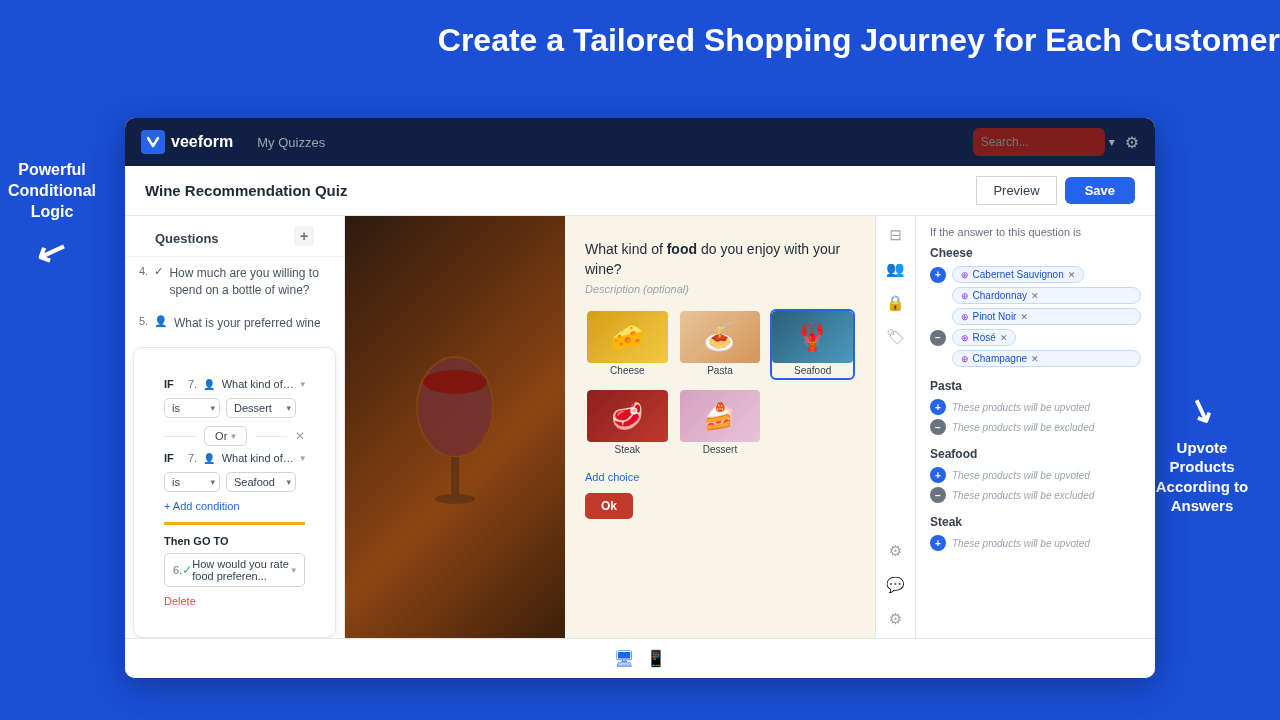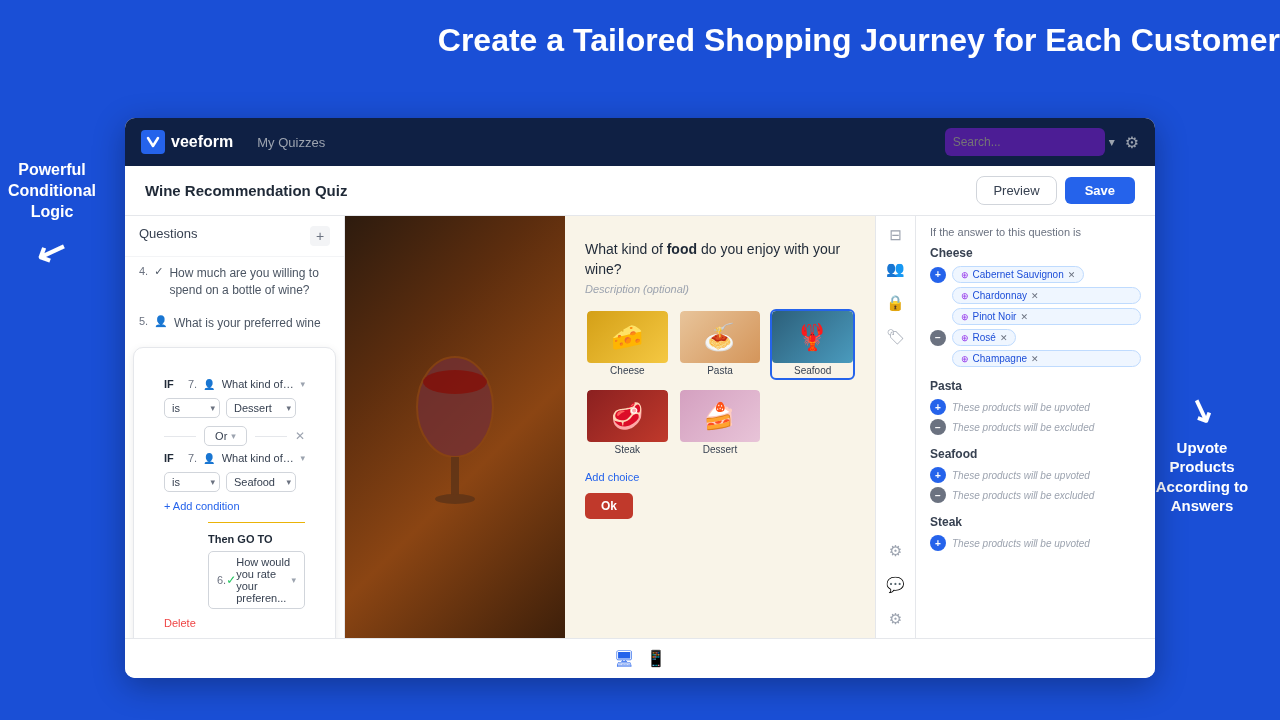--- a/index.html
+++ b/index.html
@@ -100,26 +100,26 @@
       color: white;
       font-size: 12px;
       font-weight: 900;
     }
     .navbar-link {
       color: #9ca3af;
       font-size: 13px;
       margin-right: auto;
     }
     .navbar-search {
-      background: #4c1d95;
+      background: #7f1d1d;
       border: none;
       border-radius: 6px;
       color: #9ca3af;
       height: 28px;
-      width: 160px;
+      width: 132px;
       padding: 0 8px;
       font-size: 12px;
     }
     .navbar-gear {
       color: #9ca3af;
       margin-left: 10px;
       font-size: 16px;
       cursor: pointer;
     }
 
@@ -135,21 +135,21 @@
     }
     .quiz-title {
       font-size: 15px;
       font-weight: 600;
       color: #1f2937;
       flex: 1;
     }
     .btn-preview {
       background: white;
       border: 1.5px solid #d1d5db;
-      border-radius: 8px;
+      border-radius: 0;
       padding: 6px 16px;
       font-size: 13px;
       font-weight: 500;
       color: #374151;
       cursor: pointer;
       margin-right: 8px;
     }
     .btn-save {
       background: #2563eb;
       border: none;
@@ -171,25 +171,25 @@
     
     .questions-panel {
       width: 220px;
       border-right: 1px solid #e5e7eb;
       background: white;
       overflow-y: auto;
       flex-shrink: 0;
     }
     .questions-header {
       display: flex;
-      align-items: flex-start;
+      align-items: flex-end;
       justify-content: space-between;
-      padding: 10px 14px;
+      padding: 10px 30px;
       font-size: 13px;
-      font-weight: 400;
+      font-weight: 700;
       color: #374151;
       border-bottom: 1px solid #f3f4f6;
     }
     .questions-header .add-btn {
       width: 20px;
       height: 20px;
       background: #f3f4f6;
       border-radius: 4px;
       display: flex;
       align-items: center;
@@ -266,23 +266,22 @@
     .or-close { color: #9ca3af; font-size: 12px; cursor: pointer; }
     .add-condition {
       color: #2563eb;
       font-size: 11px;
       font-weight: 500;
       cursor: pointer;
       margin: 6px 0;
     }
     .then-goto {
       margin-top: 10px;
-      border-top: 1px solid #eab308;
+      border-top: 3px solid #eab308;
       padding-top: 10px;
-      margin-left: 44px;
     }
     .then-label {
       font-size: 11px;
       font-weight: 700;
       color: #1f2937;
       margin-bottom: 6px;
     }
     .goto-select {
       width: 100%;
       display: flex;
@@ -687,21 +686,21 @@
             </div>
           </div>
 
           <div class="add-condition">+ Add condition</div>
 
           <div class="then-goto">
             <div class="then-label">Then GO TO</div>
             <div class="goto-select">
               <span style="font-size:11px;color:#6b7280;">6.</span>
               <span class="goto-check"> ✓ </span>
-              <span style="font-size:11px;flex:1;">How would you rate your preferen...</span>
+              <span style="font-size:11px;flex:1;">How would you rate food preferen...</span>
               <span class="chevron">▾</span>
             </div>
           </div>
 
           <div class="delete-btn">Delete</div>
         </div>
       </div>
 
       <div class="quiz-preview">
 

